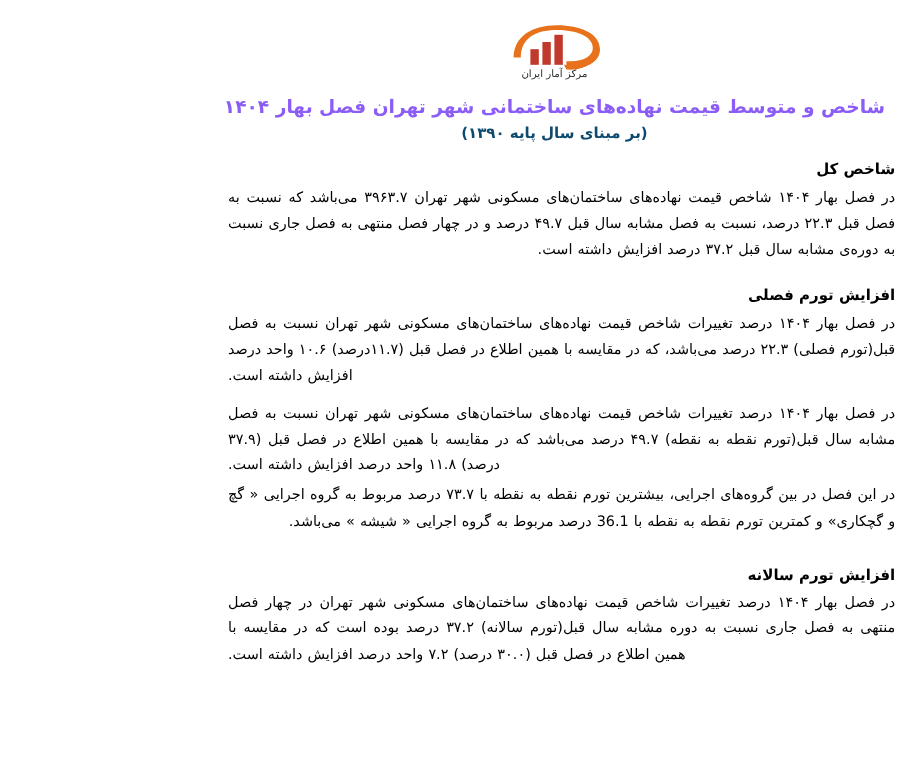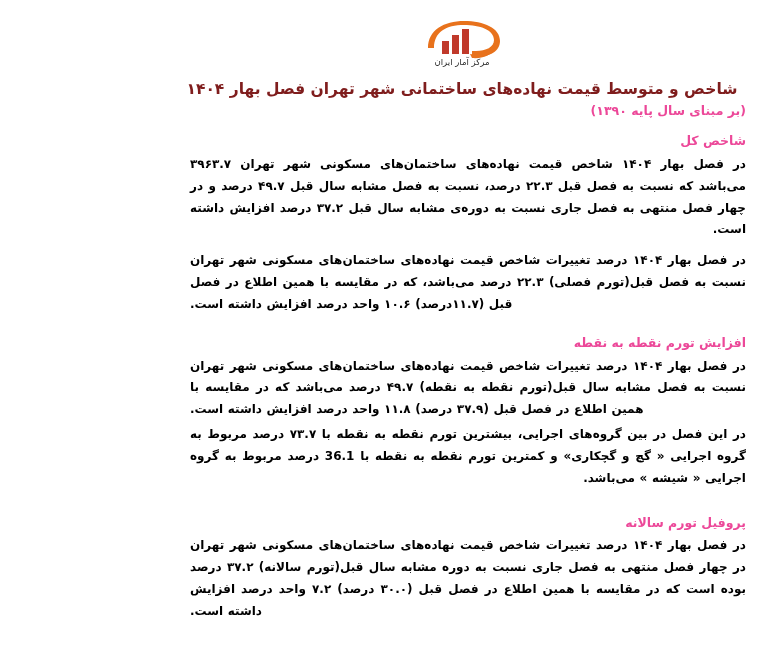--- a/index.html
+++ b/index.html
@@ -50,52 +50,52 @@
     letter-spacing: -0.2px;
     white-space: nowrap;
   }
 
   
   .title {
     margin-top: 16px;
     text-align: center;
     font-size: 15.5px;
     font-weight: bold;
-    color: #7f1d1d;
+    color: #8b5cf6;
     line-height: 1.5;
   }
   .subtitle {
     margin-top: 2px;
+    text-align: center;
     font-size: 12.5px;
     font-weight: bold;
-    color: #ec4899;
+    color: #0c4a6e;
   }
 
   
   .content {
     margin-top: 14px;
   }
   .section { margin-bottom: 2px; }
   .section-heading {
     font-size: 12.5px;
     font-weight: bold;
     text-align: right;
-    color: #ec4899;
+    color: #000000;
     margin: 9px 0 3px 0;
     line-height: 1.5;
   }
   .para {
     font-size: 12px;
     line-height: 1.82;
     text-align: justify;
     text-align-last: left;
     color: #000000;
     margin: 0 0 3px 12px;
     word-spacing: 0.4px;
-    font-weight: bold;
   }
   .para.last-right { text-align-last: right; }
   .spacer-sm { height: 6px; }
   .spacer-md { height: 12px; }
 </style>
 </head>
 <body>
 
 <div class="page">
 
@@ -118,32 +118,32 @@
   <div class="content">
 
     <div class="section">
       <div class="section-heading">شاخص کل</div>
       <p class="para last-right">در فصل بهار ۱۴۰۴ شاخص قیمت نهاده‌های ساختمان‌های مسکونی شهر تهران ۳۹۶۳.۷ می‌باشد که نسبت به فصل قبل ۲۲.۳ درصد، نسبت به فصل مشابه سال قبل ۴۹.۷ درصد و در چهار فصل منتهی به فصل جاری نسبت به دوره‌ی مشابه سال قبل ۳۷.۲ درصد افزایش داشته است.</p>
     </div>
 
     <div class="spacer-sm"></div>
 
     <div class="section">
+      <div class="section-heading">افزایش تورم فصلی</div>
       <p class="para">در فصل بهار ۱۴۰۴ درصد تغییرات شاخص قیمت نهاده‌های ساختمان‌های مسکونی شهر تهران نسبت به فصل قبل(تورم فصلی) ۲۲.۳ درصد می‌باشد، که در مقایسه با همین اطلاع در فصل قبل (۱۱.۷درصد) ۱۰.۶ واحد درصد افزایش داشته است.</p>
     </div>
 
     <div class="spacer-sm"></div>
 
     <div class="section">
-      <div class="section-heading">افزایش تورم نقطه به نقطه</div>
       <p class="para">در فصل بهار ۱۴۰۴ درصد تغییرات شاخص قیمت نهاده‌های ساختمان‌های مسکونی شهر تهران نسبت به فصل مشابه سال قبل(تورم نقطه به نقطه) ۴۹.۷ درصد می‌باشد که در مقایسه با همین اطلاع در فصل قبل (۳۷.۹ درصد) ۱۱.۸ واحد درصد افزایش داشته است.</p>
       <p class="para last-right">در این فصل در بین گروه‌های اجرایی، بیشترین تورم نقطه به نقطه با ۷۳.۷ درصد مربوط به گروه اجرایی « گچ و گچکاری» و کمترین تورم نقطه به نقطه با 36.1 درصد مربوط به گروه اجرایی « شیشه » می‌باشد.</p>
     </div>
 
     <div class="spacer-md"></div>
 
     <div class="section">
-      <div class="section-heading">پروفیل تورم سالانه</div>
+      <div class="section-heading">افزایش تورم سالانه</div>
       <p class="para">در فصل بهار ۱۴۰۴  درصد تغییرات شاخص قیمت نهاده‌های ساختمان‌های مسکونی شهر تهران در چهار فصل منتهی به فصل جاری نسبت به دوره مشابه سال قبل(تورم سالانه) ۳۷.۲ درصد بوده است که در مقایسه با همین اطلاع در فصل قبل (۳۰.۰ درصد) ۷.۲ واحد درصد افزایش داشته است.</p>
     </div>
 
   </div>
 </div>
 
 </body></html>

